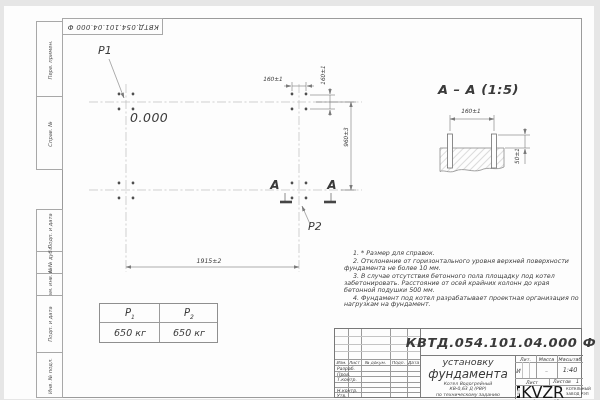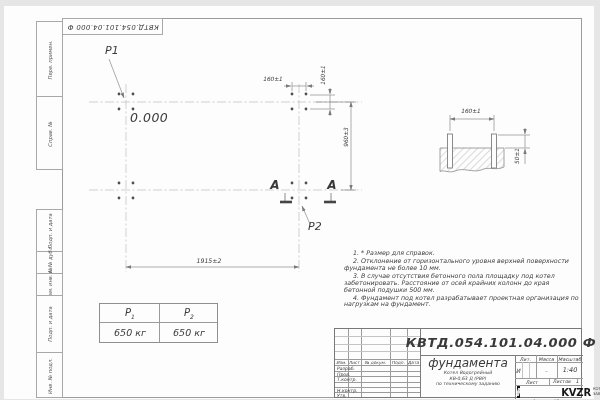--- a/index.html
+++ b/index.html
@@ -142,30 +142,31 @@
 
       <path class="dl" d="M494 129 H526"></path>
           <path class="dl" d="M501 142 H526"></path>
       <path class="dl" d="M521 122 V128" marker-end="url(#arw)"></path>
       <path class="dl" d="M521 149 V143" marker-end="url(#arw)"></path>
       <path class="dl" d="M521 129 V142"></path>
           <path class="dl" d="M521 149 V158"></path>
     </g>
   </svg>
 
-  <div class="t" style="left:101px;top:38px;font-size:11px;">P1</div>
+  <div class="t" style="left:94px;top:38px;font-size:11px;">P1</div>
   <div class="t" style="left:304px;top:214px;font-size:11px;">P2</div>
   <div class="t" style="left:126px;top:104px;font-size:12.5px;letter-spacing:.5px;">0.000</div>
   <div class="t tc" style="left:269px;top:73px;font-size:5.8px;">160±1</div>
   <div class="t trot" style="left:319px;top:69px;font-size:5.8px;">160±1</div>
   <div class="t trot" style="left:342px;top:131px;font-size:5.8px;">960±3</div>
   <div class="t tc" style="left:205px;top:254px;font-size:6.2px;">1915±2</div>
   <div class="t tc" style="left:271px;top:179px;font-size:12px;font-weight:600;">А</div>
   <div class="t tc" style="left:328px;top:179px;font-size:12px;font-weight:600;">А</div>
 
+  <div class="t" style="left:434px;top:76px;font-size:13px;font-weight:600;letter-spacing:.5px;">А – А (1:5)</div>
   <div class="t tc" style="left:467px;top:105px;font-size:5.8px;">160±1</div>
   <div class="t trot" style="left:513px;top:150px;font-size:5.8px;">50±1</div>
 
   <div class="cell" style="left:95px;top:297px;width:119px;height:40px;border-color:#8f8f8f;">
     <div class="tl" style="left:59px;top:0;width:1px;height:38px;"></div>
     <div class="tl" style="left:0;top:18px;width:117px;height:1px;"></div>
     <div class="t tc" style="left:30px;top:9px;font-size:10px;position:absolute;"><span>P</span><sub style="font-size:6px;">1</sub></div>
     <div class="t tc" style="left:89px;top:9px;font-size:10px;position:absolute;"><span>P</span><sub style="font-size:6px;">2</sub></div>
     <div class="t tc" style="left:30px;top:28px;font-size:9.5px;position:absolute;">650 кг</div>
     <div class="t tc" style="left:89px;top:28px;font-size:9.5px;position:absolute;">650 кг</div>
@@ -208,20 +209,21 @@
     <div class="t" style="left:2px;top:43px;font-size:4.6px;">Пров.</div>
     <div class="t" style="left:2px;top:48px;font-size:4.6px;">Т.контр.</div>
     <div class="t" style="left:2px;top:59px;font-size:4.6px;">Н.контр.</div>
     <div class="t" style="left:2px;top:64px;font-size:4.6px;">Утв.</div>
 
     <div class="tl dark" style="left:85px;top:26px;width:163px;height:1px;"></div>
     <div class="t tc" style="left:166px;top:13px;font-size:13px;font-weight:600;letter-spacing:.6px;">КВТД.054.101.04.000 Ф</div>
 
     <div class="tl dark" style="left:180px;top:26px;width:1px;height:44px;"></div>
     <div style="position:absolute;left:86px;top:28px;width:94px;text-align:center;">
+      <div class="t" style="position:static;font-size:9.5px;line-height:1.12;">установку</div>
       <div class="t" style="position:static;font-size:12px;line-height:1.12;">фундамента</div>
       <div class="t sub" style="position:static;font-style:italic;">
         <div>Котел Водогрейный</div>
         <div>КВ-0,63 Д (РВР)</div>
         <div>по техническому заданию</div>
       </div>
     </div>
 
     <div class="tl" style="left:180px;top:33px;width:68px;height:1px;"></div>
     <div class="tl" style="left:201px;top:26px;width:1px;height:23px;"></div>
@@ -241,21 +243,21 @@
     <div class="t" style="left:218px;top:50px;font-size:4.8px;">Листов</div>
     <div class="t" style="left:241px;top:50px;font-size:4.8px;">1</div>
     <div class="tl" style="left:180px;top:56px;width:68px;height:1px;"></div>
 
     <div id="brandbox" style="left:182px;top:57px;width:64px;height:12px;">
       <span class="coil">
             <i></i>
             <i></i>
             <i></i>
           </span>
-      <span style="font-weight:bold;font-size:10px;letter-spacing:-.2px;color:#161616;margin-left:1px;padding-left:40px;">KVZR</span>
+      <span style="font-weight:normal;font-size:16px;letter-spacing:-.2px;color:#161616;margin-left:1px;">KVZR</span>
       <span style="margin-left:2px;font-size:3.8px;line-height:1.2;color:#3c3c3c;">
         <span style="display:block;">КОТЕЛЬНЫЙ</span>
         <span style="display:block;">ЗАВОД РЭП</span>
       </span>
     </div>
   </div>
 
   <div class="t" style="left:528px;top:392.5px;font-size:4.8px;color:#555;">Формат А3</div>
 
  </div>

